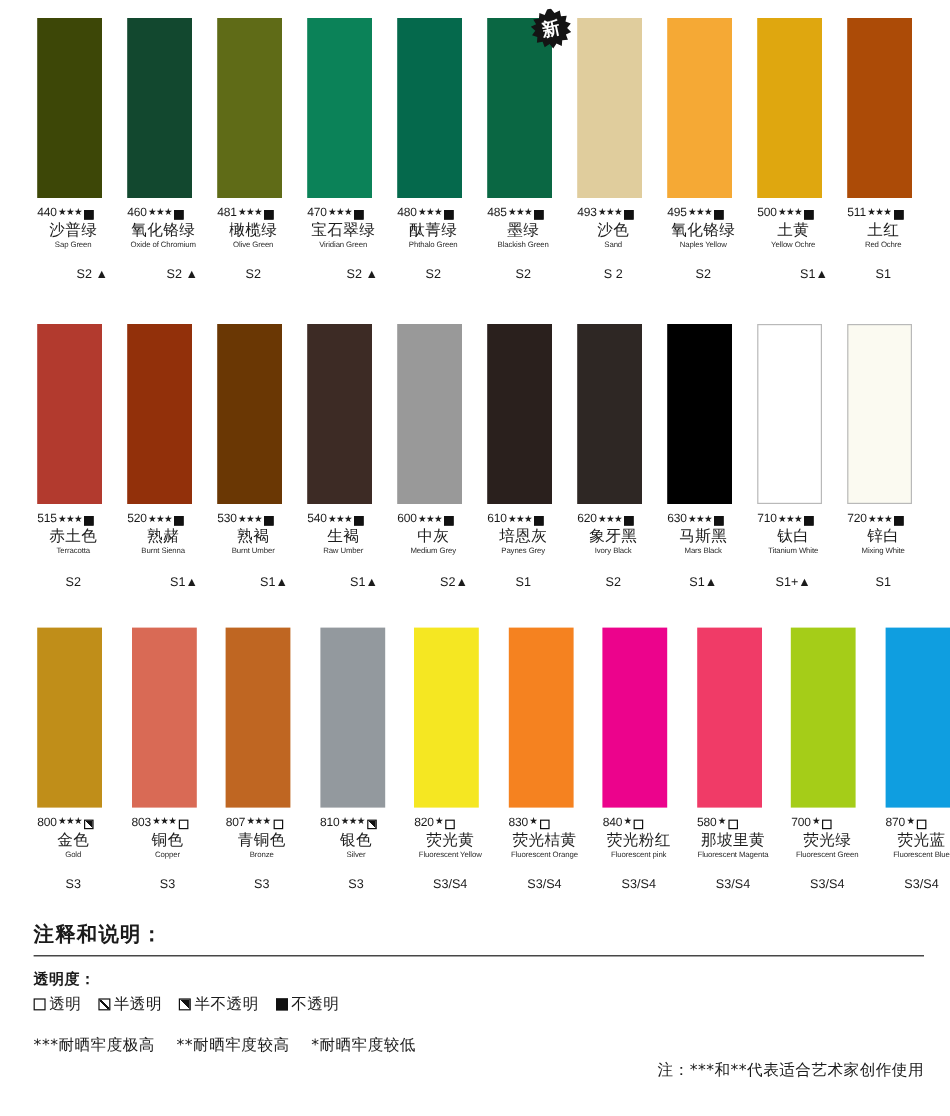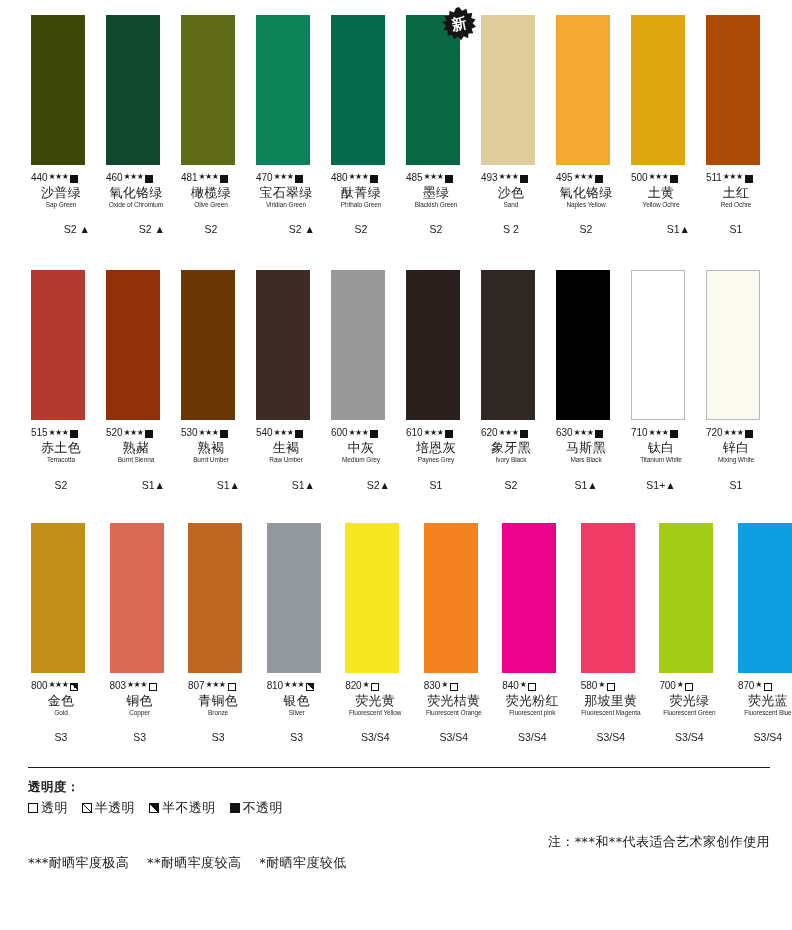--- a/index.html
+++ b/index.html
@@ -590,20 +590,21 @@
             <span class="op-box transparent"></span>
           </div>
           <div class="name-cn">荧光蓝</div>
           <div class="name-en">Fluorescent Blue</div>
           <div class="series-line center">S3/S4</div>
         </div>
       </div>
     </div>
 
   <div class="notes">
+    <div class="notes-title">注释和说明：</div>
     <div class="notes-rule"></div>
 
     <div class="notes-sub">透明度：</div>
     <div class="notes-line" id="opacity-legend">
         <span class="legend-item">
           <span class="op-box transparent"></span>
           <span>透明</span>
         </span>
         <span class="legend-item">
           <span class="op-box semi-transparent"></span>
@@ -614,21 +615,21 @@
           <span>半不透明</span>
         </span>
         <span class="legend-item">
           <span class="op-box opaque"></span>
           <span>不透明</span>
         </span>
       </div>
 
     <div class="spacer-16"></div>
 
-    <div class="notes-line plain">注：***和**代表适合艺术家创作使用</div>
     <div class="notes-line" id="lf-items">
         <span class="gap-r">***耐晒牢度极高</span>
         <span class="gap-r">**耐晒牢度较高</span>
         <span class="gap-r">*耐晒牢度较低</span>
       </div>
+    <div class="notes-line plain">注：***和**代表适合艺术家创作使用</div>
   </div>
 
 </div>
 
 </body></html>

